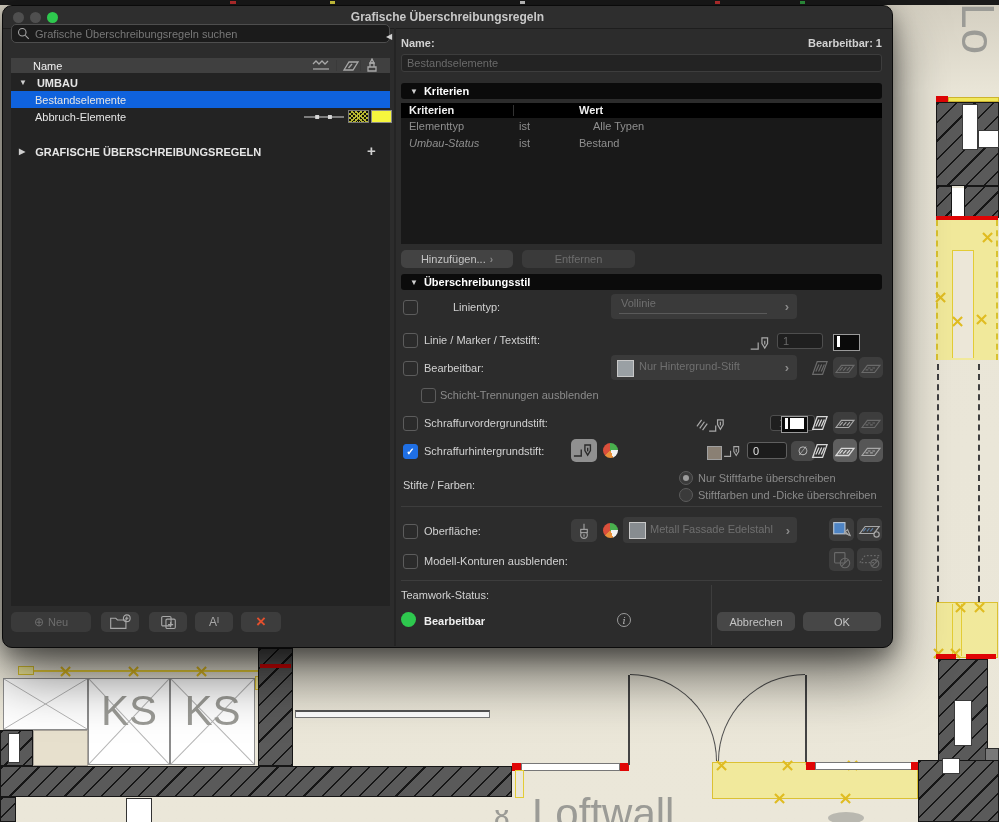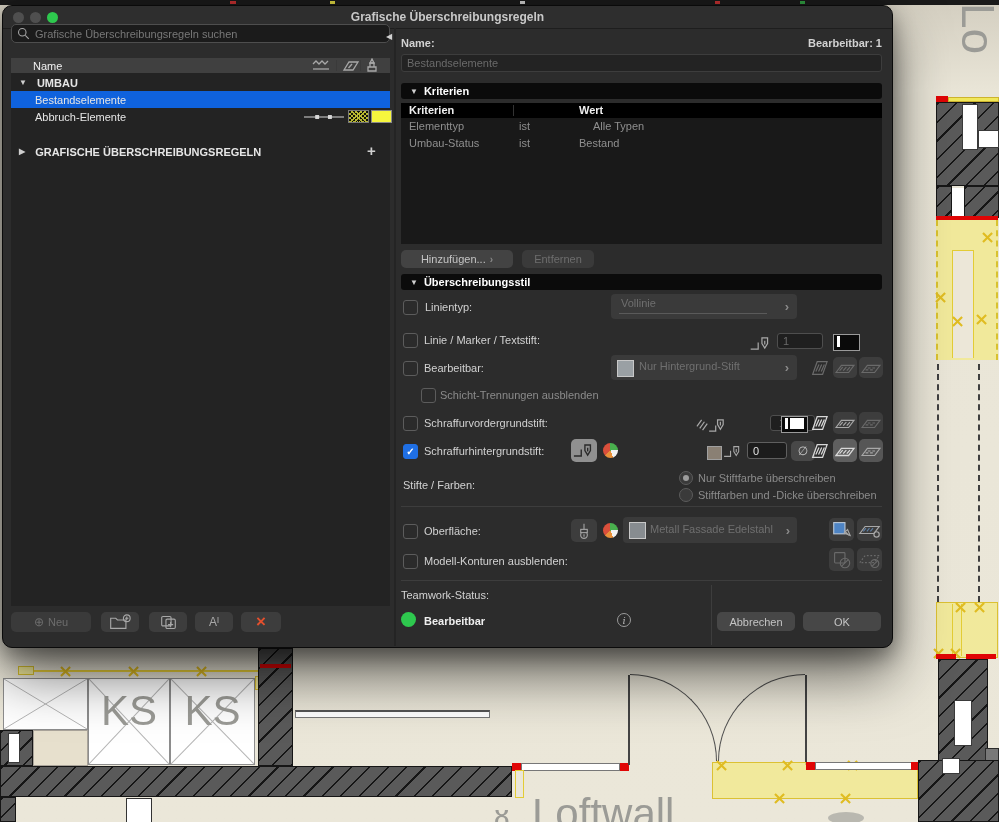--- a/index.html
+++ b/index.html
@@ -343,40 +343,40 @@
         <span class="abs" style="left:8px;top:1px;">Kriterien</span>
         <span class="abs" style="left:112px;top:2px;width:1px;height:11px;background:#333;"></span>
         <span class="abs" style="left:178px;top:1px;">Wert</span>
       </div>
       <div class="abs" style="left:0;top:17px;right:0;height:17px;color:#8f8f8f;">
         <span class="abs" style="left:8px;">Elementtyp</span>
         <span class="abs" style="left:118px;">ist</span>
         <span class="abs" style="left:192px;">Alle Typen</span>
       </div>
       <div class="abs" style="left:0;top:34px;right:0;height:17px;color:#8f8f8f;">
-        <span class="abs" style="left:8px;">Umbau-Status</span>
+        <span class="abs" style="left:8px;font-style:italic;">Umbau-Status</span>
         <span class="abs" style="left:118px;">ist</span>
         <span class="abs" style="left:178px;">Bestand</span>
       </div>
     </div>
     <div class="btn" style="left:398px;top:244px;width:112px;height:18px;background:#434343;">
       <span>Hinzufügen...</span>
       <span class="chev" style="font-size:10px;">›</span>
     </div>
-    <div class="btn dis" style="left:519px;top:244px;width:72px;height:18px;">
+    <div class="btn dis" style="left:519px;top:244px;width:113px;height:18px;">
       <span>Entfernen</span>
     </div>
 
     <div class="sechdr" style="left:398px;top:268px;width:472px;">
       <span class="caret">▼</span>
       <span>Überschreibungsstil</span>
     </div>
 
     <span class="cb" style="left:400px;top:294px;"></span>
-    <span class="lbl" style="left:402px;top:295px;padding-left:20px;">Linientyp:</span>
+    <span class="lbl" style="left:430px;top:295px;padding-left:20px;">Linientyp:</span>
     <div class="dd" style="left:608px;top:288px;width:186px;height:25px;">
       <span class="abs" style="left:10px;top:3px;">Vollinie</span>
       <span class="abs" style="left:8px;top:19px;width:148px;height:1px;background:#5a5a5a;"></span>
       <span class="chev abs" style="right:8px;top:5px;">›</span>
     </div>
 
     <span class="cb" style="left:400px;top:327px;"></span>
     <span class="lbl" style="left:421px;top:328px;">Linie / Marker / Textstift:</span>
     <svg class="ic abs" style="left:746px;top:330px;" width="24" height="15">
         <use href="#s-pen"></use>

